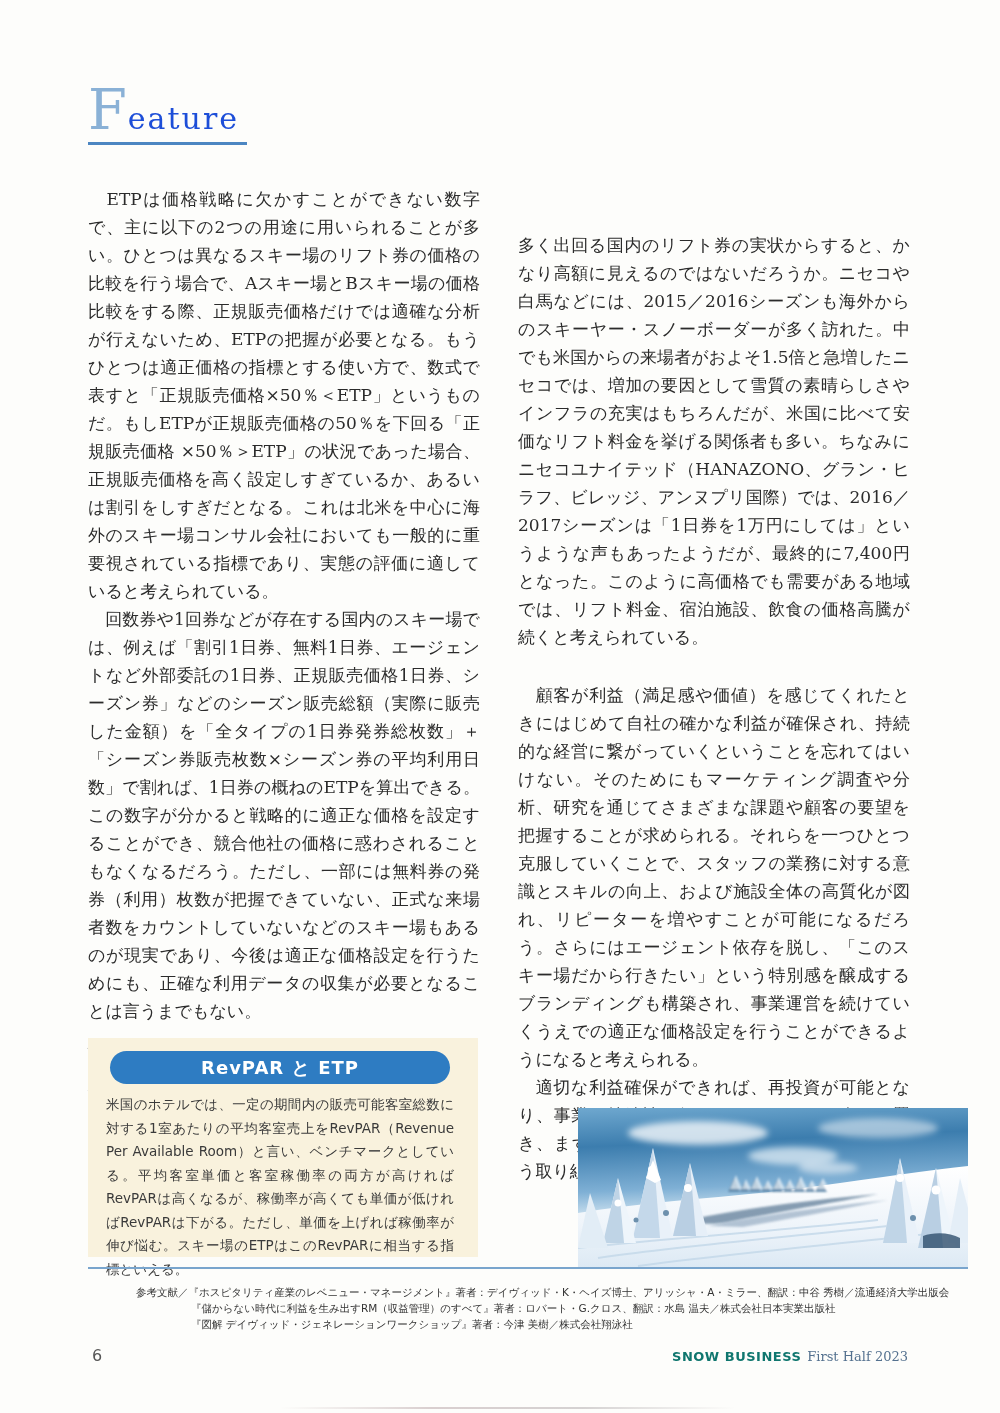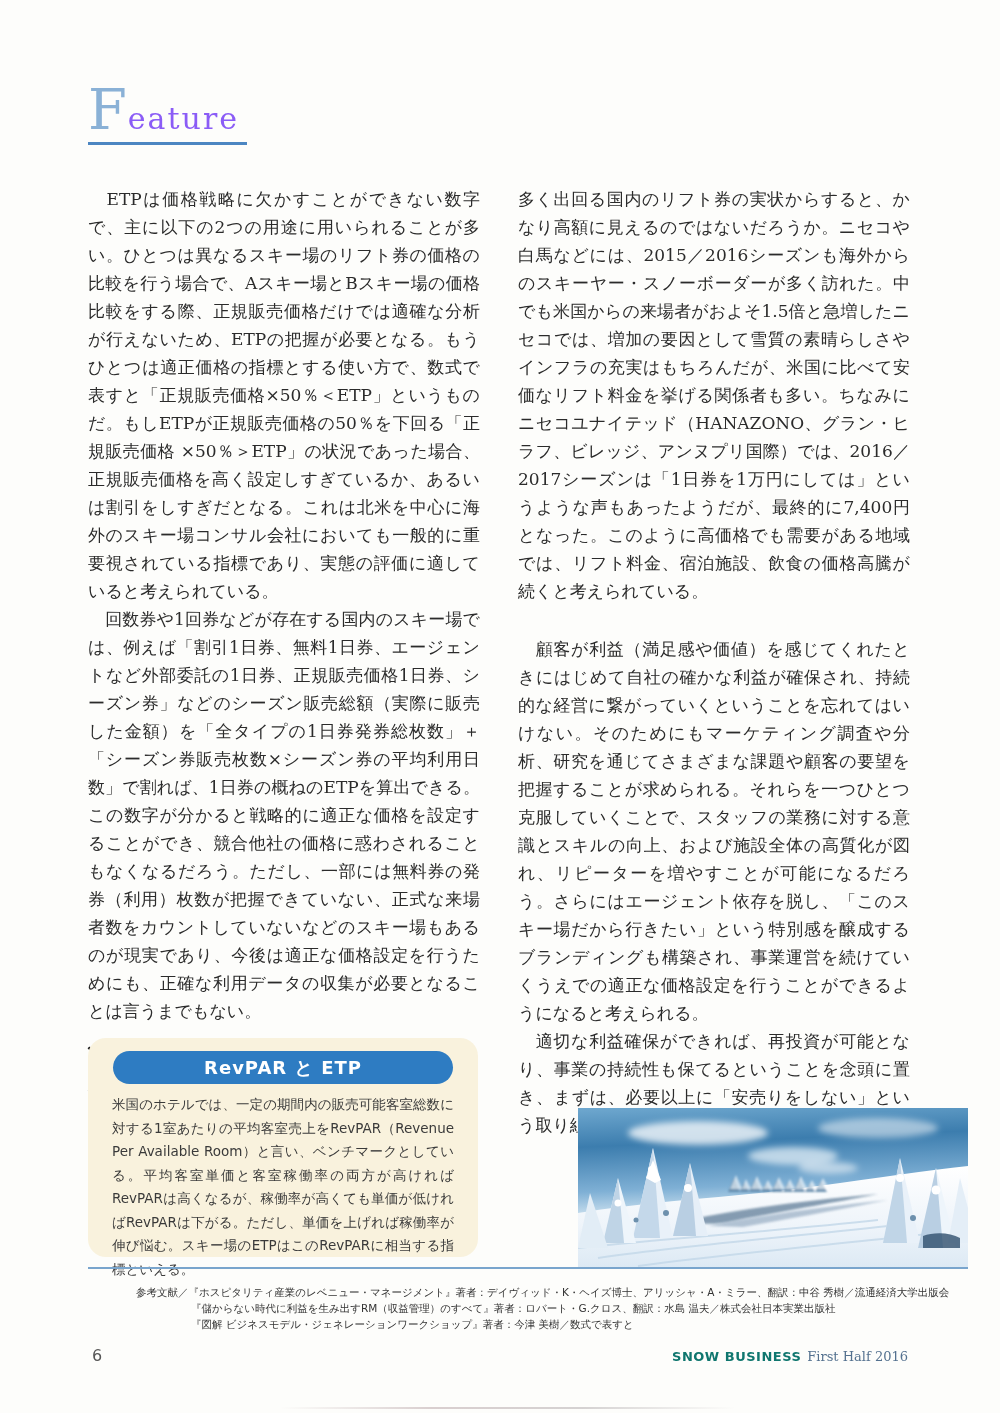--- a/index.html
+++ b/index.html
@@ -12,48 +12,47 @@
     background: #fdfdfb;
     overflow: hidden;
     font-family: "DejaVu Serif", "Liberation Serif", serif;
     color: #2b2b2b;
   }
 
   
   .feature { position: absolute; left: 88px; top: 84px; }
   .feature-inner { display: inline-flex; align-items: baseline; padding: 0 8px 6px 0; border-bottom: 3px solid #4c86c2; }
   .feature-cap { font-size: 56px; line-height: 52px; color: #8ab1d6; letter-spacing: 1px; }
-  .feature-rest { font-size: 30px; color: #8b5cf6; letter-spacing: 2px; }
+  .feature-rest { font-size: 30px; color: #1d4ed8; letter-spacing: 2px; }
 
   
   .col { position: absolute; top: 185px; width: 392px; font-size: 17px; line-height: 28px; text-align: justify; }
   .col-left  { left: 88px; }
-  .col-right { left: 518px; }
+  .col-right { left: 518px; margin-top: 46px; }
   .col p { margin: 0; }
   .gap-para { margin-top: 30px !important; }
 
   .section-heading {
     font-family: "DejaVu Sans", "Liberation Sans", sans-serif;
     font-weight: bold;
     font-size: 23px;
     line-height: 33px;
     color: #151515;
     margin: 16px 0 14px 0 !important;
     text-align: left;
   }
 
   .signoff { text-align: right; margin-top: -28px !important; font-style: italic; }
 
   
   .revpar-box {
     position: absolute; left: 88px; top: 1038px;
     width: 390px; height: 219px;
     background: #f9f2dd;
-    padding: 13px 24px 0 24px;
-    border-radius: 18px;
+    padding: 13px 24px 0 18px;
   }
   .revpar-pill {
     width: 340px; height: 33px; margin: 0 auto 9px auto;
     background: #2e7cc2; border-radius: 17px;
     display: flex; align-items: center; justify-content: center;
     color: #ffffff; font-family: "DejaVu Sans", "Liberation Sans", sans-serif;
     font-weight: bold; font-size: 18px; letter-spacing: 1px;
   }
   .revpar-body {
     font-family: "DejaVu Sans", "Liberation Sans", sans-serif;
@@ -193,23 +192,23 @@
     </svg>
   </div>
 
   <div class="rule"></div>
 
   <div class="references">
     <div class="ref-line">
       <span>参考文献／</span><span>『ホスピタリティ産業のレベニュー・マネージメント』著者：デイヴィッド・K・ヘイズ博士、アリッシャ・A・ミラー、翻訳：中谷 秀樹／流通経済大学出版会</span>
     </div>
     <div class="ref-line ref-indent">『儲からない時代に利益を生み出すRM（収益管理）のすべて』著者：ロバート・G.クロス、翻訳：水島 温夫／株式会社日本実業出版社</div>
-    <div class="ref-line ref-indent">『図解 ビジネスモデル・ジェネレーションワークショップ』著者：今津 美樹／数式で表すと</div>
+    <div class="ref-line ref-indent">『図解 デイヴィッド・ジェネレーションワークショップ』著者：今津 美樹／株式会社翔泳社</div>
   </div>
 
   <div class="footer-page">6</div>
   <div class="footer-brand">
-    <span class="brand-name">SNOW BUSINESS</span><span class="brand-issue">First Half 2016</span>
+    <span class="brand-name">SNOW BUSINESS</span><span class="brand-issue">First Half 2023</span>
   </div>
 
   <div class="scan-line"></div>
 
 </div>
 
 </body></html>

